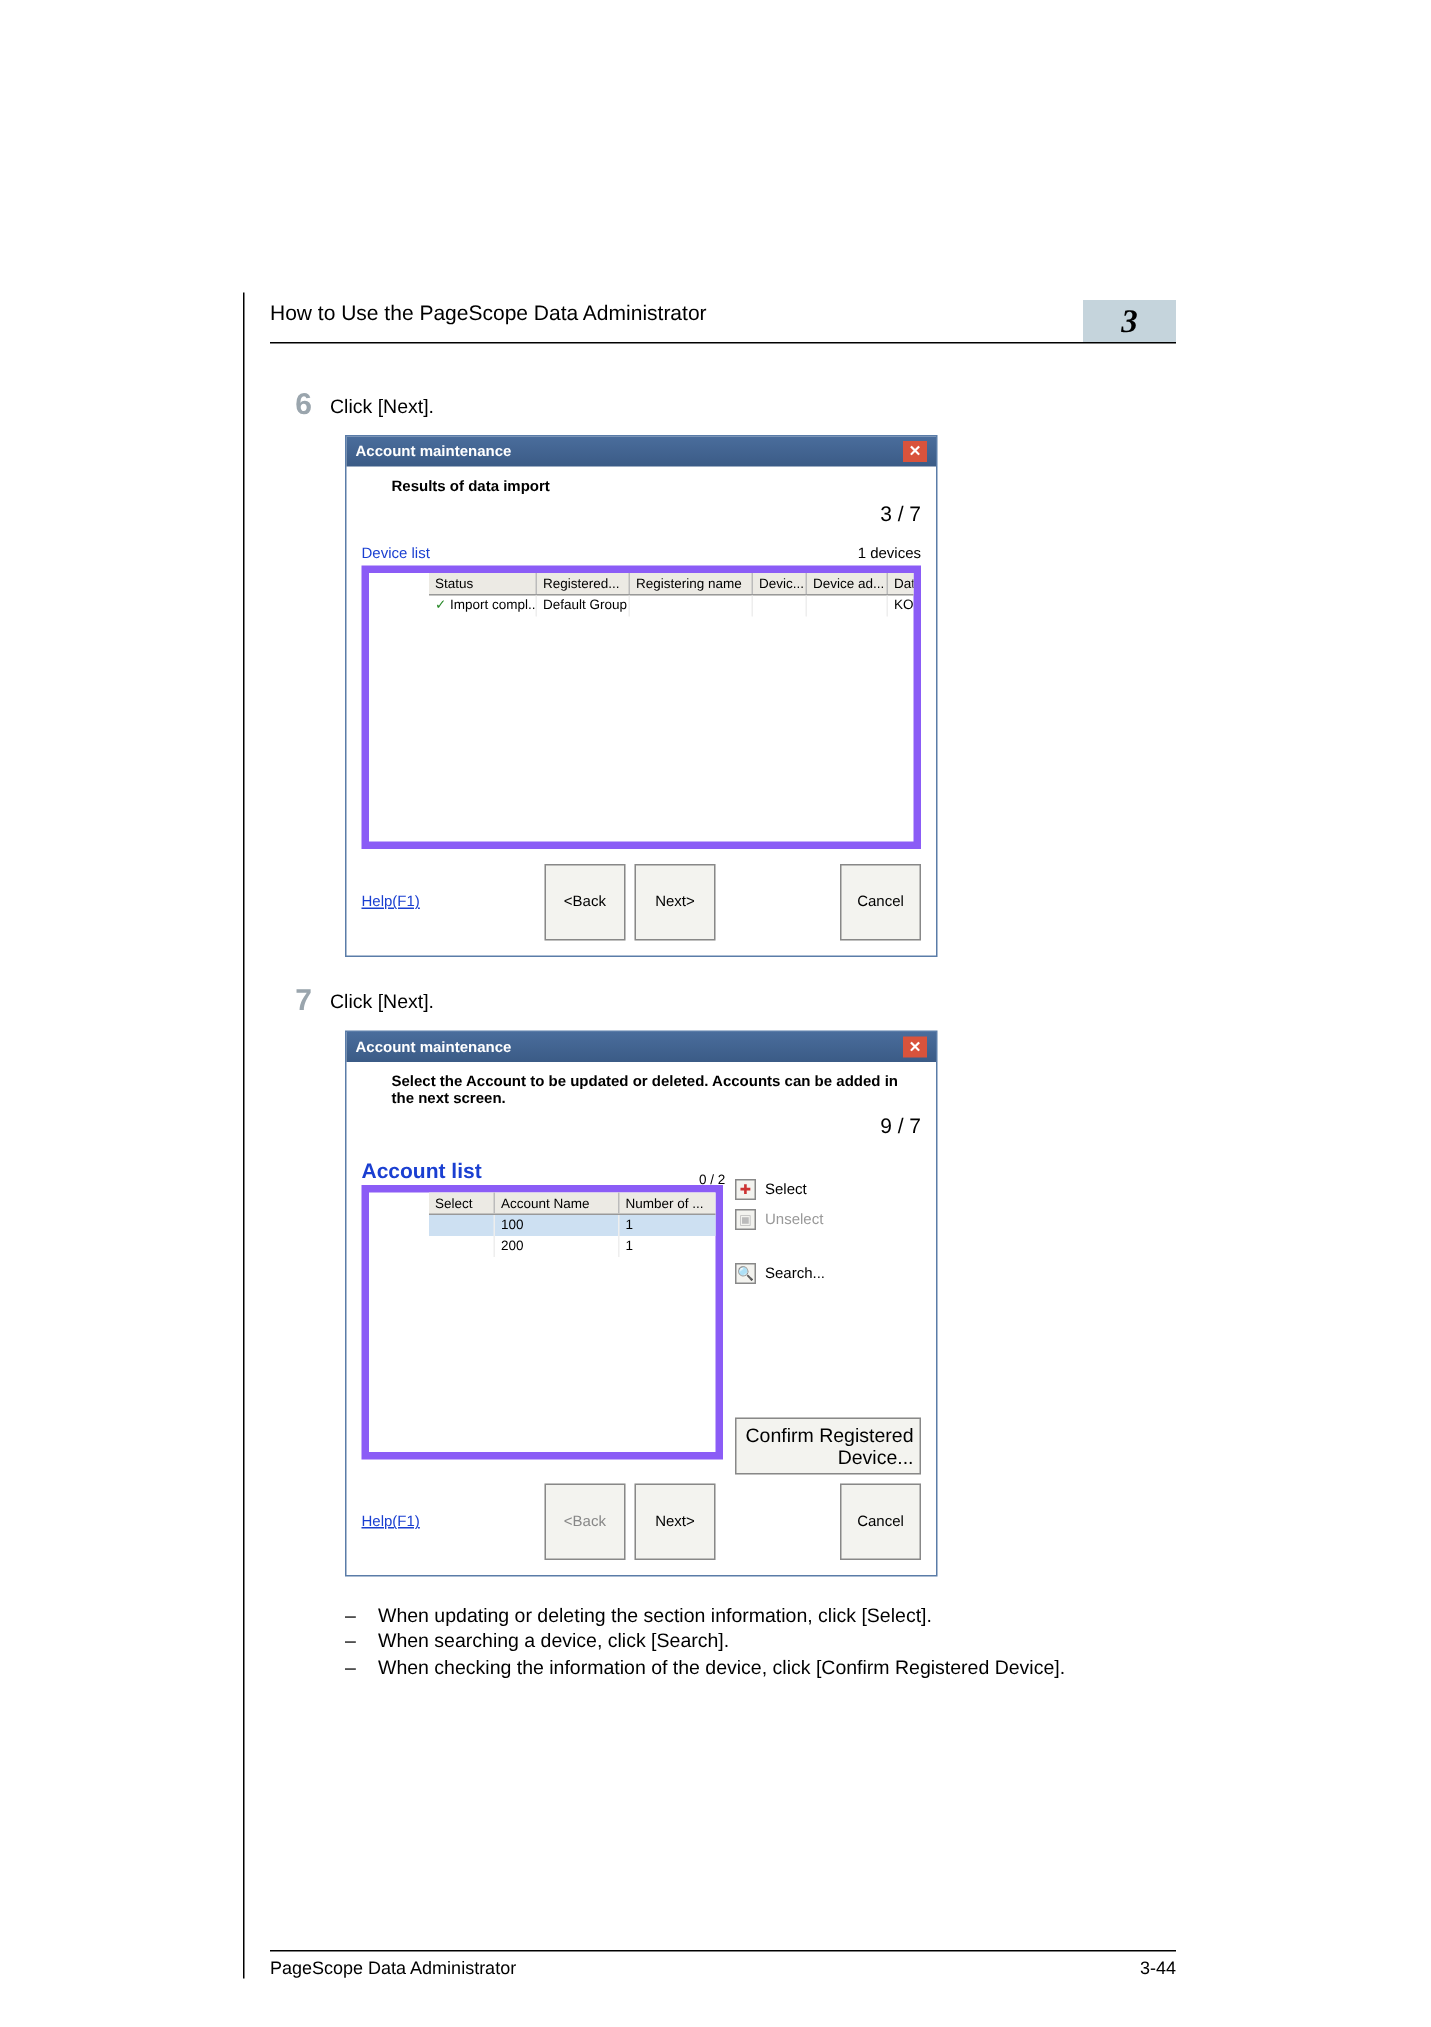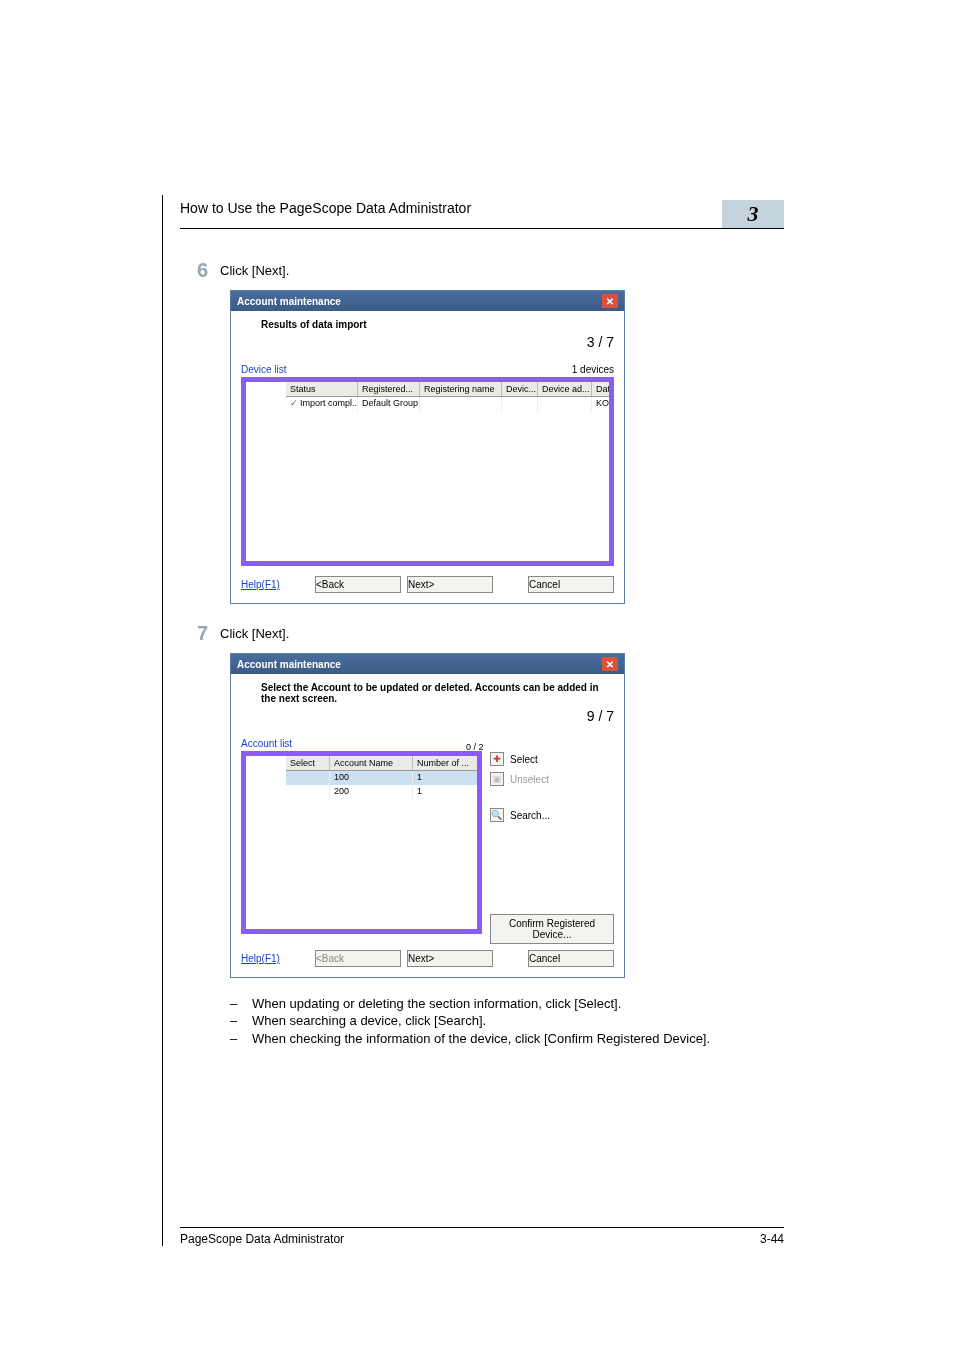--- a/index.html
+++ b/index.html
@@ -25,33 +25,33 @@
   .grid-head > div { padding: 2px 4px; border-right: 1px solid #bbb; overflow: hidden; white-space: nowrap; }
   .grid-head > div:last-child { border-right: none; }
   .grid-row { display: flex; font-size: 9px; height: 14px; }
   .grid-row > div { padding: 1px 4px; border-right: 1px solid #eee; overflow: hidden; white-space: nowrap; }
   .grid-row > div:last-child { border-right: none; }
   .grid-blank { height: 150px; }
   .col-a{width:72px}.col-b{width:62px}.col-c{width:82px}.col-d{width:36px}.col-e{width:54px}.col-f{flex:1}
   .col2-a{width:44px}.col2-b{flex:1}.col2-c{width:64px;text-align:left}
   .btn-row { display: flex; justify-content: space-between; align-items: center; margin-top: 6px; }
   .btn-group { display: flex; gap: 6px; }
-  .btn { background: #f3f3ef; border: 1px solid #888; font-size: 10px; padding: 2px 0; width: 86px; text-align: left; cursor: pointer; }
+  .btn { background: #f3f3ef; border: 1px solid #888; font-size: 10px; padding: 19px 0; width: 54px; text-align: center; cursor: pointer; }
   .btn.disabled { color: #888; }
   .helplink { color: #1a3fd1; text-decoration: underline; font-size: 10px; }
   .d2-main { display: flex; gap: 8px; }
   .d2-left { flex: 1; }
   .d2-right { width: 124px; display: flex; flex-direction: column; gap: 6px; padding-top: 14px; }
   .sidebtn { display: flex; align-items: center; gap: 6px; }
   .sidebtn .icon { width: 14px; height: 14px; border: 1px solid #888; display: flex; align-items: center; justify-content: center; font-size: 9px; background: #f3f3ef; }
   .sidebtn.disabled { color: #999; }
   .sidebtn.disabled .icon { color: #bbb; }
-  .confirm-btn { background: #f3f3ef; border: 1px solid #888; font-size: 10px; padding: 3px 4px; text-align: center; margin-top: auto; }
+  .confirm-btn { background: #f3f3ef; border: 1px solid #888; font-size: 13px; padding: 3px 4px; text-align: right; margin-top: auto; }
   .list-count { text-align: right; font-size: 9px; margin-bottom: 2px; padding-right: 2px; }
-  .d2-left .link { color: #1a3fd1; font-size: 10px; display: block; margin-bottom: 2px; }
+  .d2-left .link { color: #1a3fd1; font-size: 14px; display: block; margin-bottom: 2px; font-weight: bold; }
   .sel-row { background: #cde0f2; }
   .grid2blank { height: 130px; }
   .bullets { margin: 4px 0 0 50px; font-size: 13px; }
   .bullets li { list-style: none; display: flex; margin-bottom: 1px; }
   .bullets li .dash { width: 22px; }
   .bullets li .txt { flex: 1; line-height: 1.25; }
   .footer { display: flex; justify-content: space-between; border-top: 1px solid #000; padding-top: 4px; font-size: 12px; margin-top: 180px; }
   .left-margin { position: absolute; left: 162px; top: 195px; bottom: 120px; border-left: 1px solid #000; }
 </style>
 </head>

